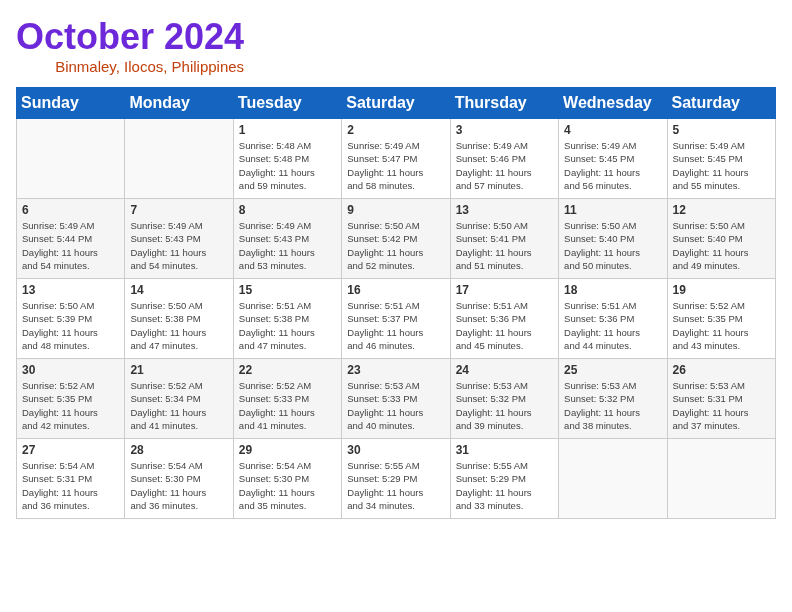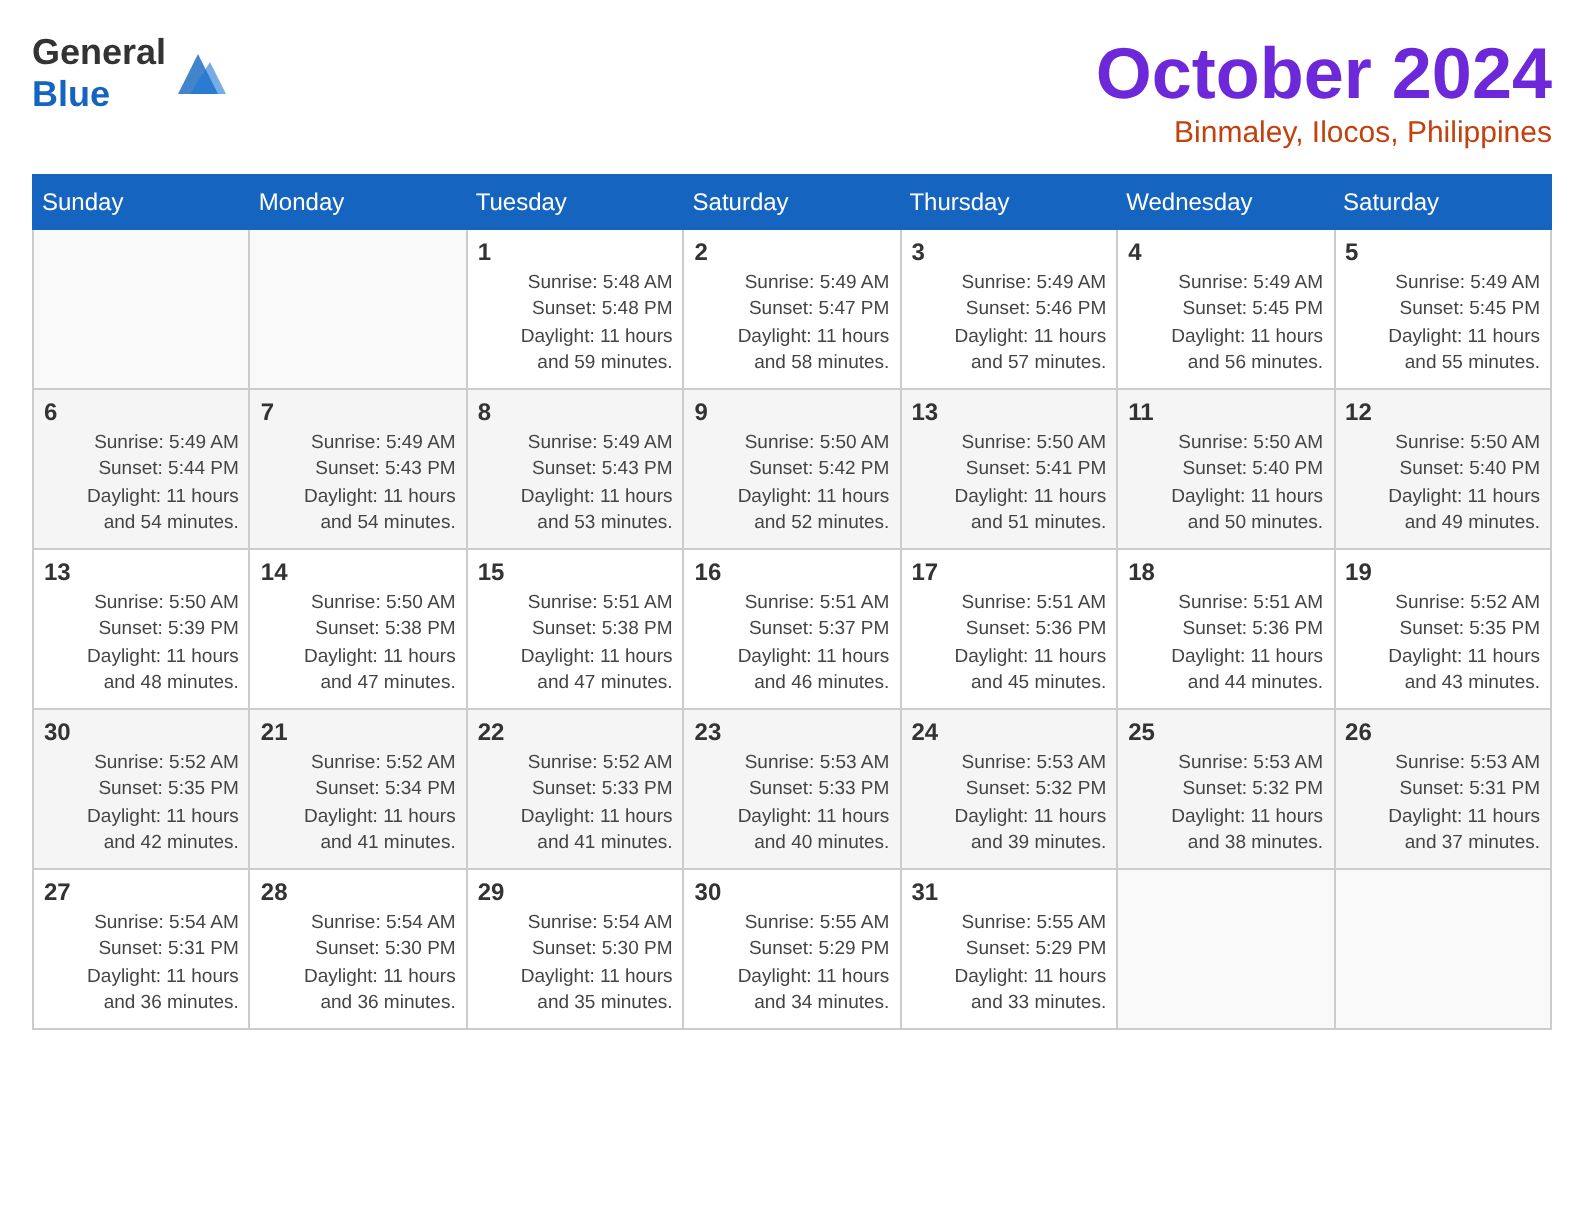--- a/index.html
+++ b/index.html
@@ -48,22 +48,22 @@
       color: #c2410c;
     }
     table {
       width: 100%;
       border-collapse: collapse;
       table-layout: fixed;
     }
     thead tr th {
       background-color: #1565c0;
       color: #fff;
-      font-size: 12px;
-      font-weight: normal;
+      font-size: 16px;
+      font-weight: bold;
       padding: 6px 4px;
       text-align: left;
       border: 1px solid #1565c0;
     }
     tbody tr td {
       border: 1px solid #ccc;
       vertical-align: top;
       padding: 4px 5px;
       font-size: 10px;
       color: #333;
@@ -76,40 +76,29 @@
     .day-number {
       font-size: 12px;
       font-weight: bold;
       display: block;
       margin-bottom: 2px;
     }
     .cell-content {
       font-size: 9.5px;
       line-height: 1.4;
       color: #444;
-      text-align: right;
     }
     .empty-cell {
       background: #f9f9f9 !important;
     }
   </style>
 </head>
 <body>
 
 <div class="header">
-  <div class="logo">
-    <div>
-      <span class="logo-text-general">General</span><br>
-      <span class="logo-text-blue">Blue</span>
-    </div>
-    <svg class="logo-icon" viewBox="0 0 28 28">
-      <polygon points="4,24 14,4 24,24" fill="#1565c0" opacity="0.8"></polygon>
-      <polygon points="10,24 20,8 28,24" fill="#1976d2" opacity="0.6"></polygon>
-    </svg>
-  </div>
   <div class="title-block">
     <div class="month-title">October 2024</div>
     <div class="location-title">Binmaley, Ilocos, Philippines</div>
   </div>
 </div>
 
 <table>
   <thead>
     <tr>
     <th>Sunday</th>

